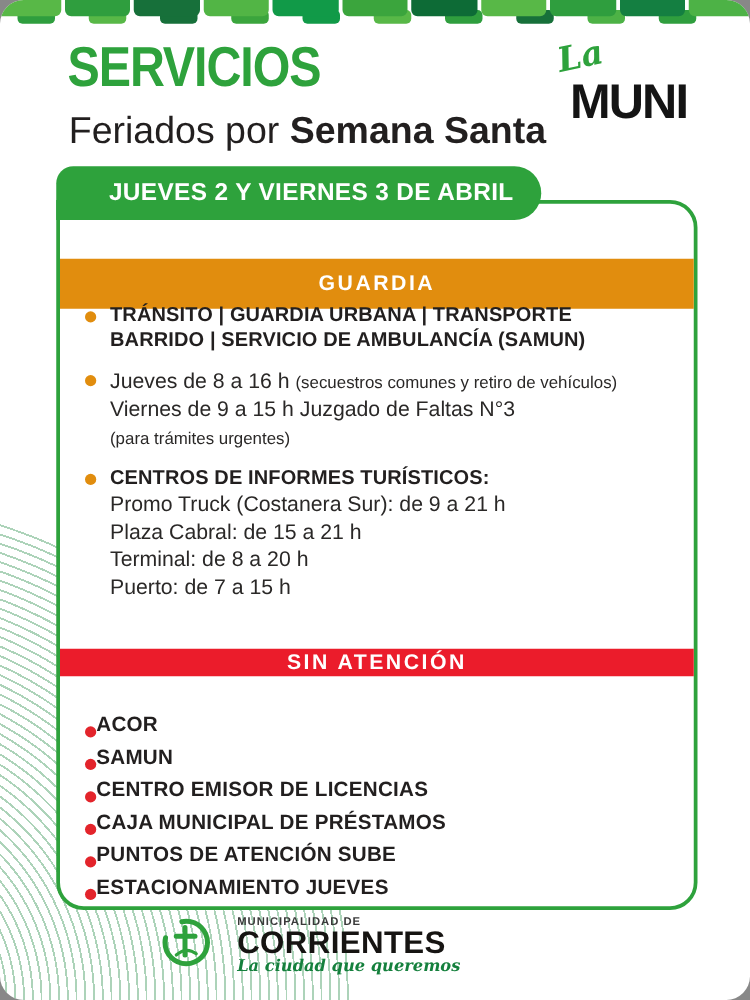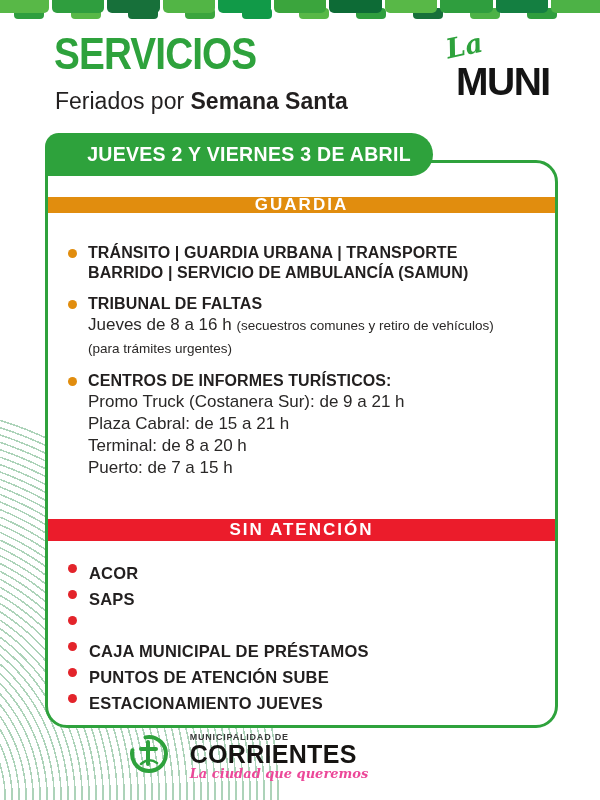--- a/index.html
+++ b/index.html
@@ -5,21 +5,21 @@
   :root{
     --green:#2ea23c;
     --orange:#e18d0e;
     --red:#eb1c2b;
     --dark:#221f1f;
   }
   *{margin:0;padding:0;box-sizing:border-box;}
   body{background:#888;font-family:"Liberation Sans",sans-serif;}
   .page{
     position:relative;width:600px;height:800px;margin:0 auto;
-    background:#ffffff;overflow:hidden;
+    background:#ffffff;overflow:hidden;border-radius:19px;
   }
   
   .waves{
     position:absolute;left:-520px;top:400px;width:800px;height:800px;
     border-radius:50%;z-index:1;
     background:repeating-radial-gradient(circle,
       rgba(58,150,88,0) 0 5.5px,
       rgba(58,150,88,.42) 5.5px 7px);
   }
   
@@ -27,21 +27,21 @@
   .tb-row1{position:absolute;left:-4px;right:-4px;top:0;display:flex;gap:3px;z-index:2;}
   .tb-row1 .tb1{flex:1;height:13px;border-radius:0 0 5px 5px;}
   .tb2{position:absolute;top:8px;width:30px;height:11px;border-radius:4px;z-index:1;}
   
   .title{
     position:absolute;left:54px;top:28px;color:var(--green);
     font-size:45px;font-weight:bold;letter-spacing:-1px;
     transform:scaleX(.86);transform-origin:left top;white-space:nowrap;z-index:2;
   }
   .subtitle{
-    position:absolute;left:55px;top:88px;font-size:23px;color:var(--dark);
+    position:absolute;left:55px;top:88px;font-size:30px;color:var(--dark);
     white-space:nowrap;z-index:2;
   }
   .subtitle strong{font-weight:bold;}
   .brand{position:absolute;left:440px;top:36px;width:125px;height:72px;z-index:2;}
   .brand .la{
     position:absolute;left:6px;top:-6px;color:var(--green);
     font-family:"DejaVu Serif",serif;font-style:italic;font-weight:bold;
     font-size:27px;transform:rotate(-12deg);
   }
   .brand .muni{
@@ -58,48 +58,48 @@
   
   .card{
     position:absolute;left:45px;top:160px;width:513px;height:568px;
     background:#fff;border:3px solid var(--green);
     border-radius:0 22px 22px 22px;z-index:3;
   }
   .bar{
     position:absolute;left:0;right:0;display:flex;align-items:center;justify-content:center;
     color:#fff;font-weight:bold;font-size:17px;letter-spacing:2px;white-space:nowrap;
   }
-  .bar-guardia{top:34px;height:16px;background:var(--orange);}
+  .bar-guardia{top:44px;height:40px;background:var(--orange);}
   .bar-sin{top:356px;height:22px;background:var(--red);}
   
   .g-list{position:absolute;top:80px;left:20px;right:12px;list-style:none;}
   .g-item{display:flex;gap:11px;margin-bottom:11px;}
   .bullet{width:9px;height:9px;border-radius:50%;margin-top:6px;flex:none;}
   .bullet.orange{background:var(--orange);}
   .bullet.red{background:#e3242b;}
   .g-title{font-weight:bold;font-size:16px;line-height:20px;color:var(--dark);letter-spacing:.1px;}
   .g-line{font-size:17px;line-height:22px;color:#2a2827;}
   .g-line .small{font-size:13.5px;margin-top:12px;}
   
   .s-list{position:absolute;top:401px;left:20px;right:12px;list-style:none;}
-  .s-item{display:flex;gap:12px;align-items:flex-start;height:26px;}
+  .s-item{display:flex;gap:0;align-items:flex-end;height:26px;}
   .s-item .bullet{margin-top:0;}
   .s-label{font-weight:bold;font-size:16.5px;color:var(--dark);letter-spacing:.2px;}
   
   .footer{
     position:absolute;left:0;top:730px;width:496px;z-index:2;
     display:flex;justify-content:center;align-items:flex-start;gap:20px;
   }
   .emblem{width:42px;height:48px;}
   .f-text{display:flex;flex-direction:column;}
   .f-small{font-size:9px;letter-spacing:.8px;color:#3a3a3a;font-weight:bold;margin-top:2px;}
   .f-name{font-size:25px;font-weight:bold;color:#161412;letter-spacing:.3px;line-height:25px;}
   .f-tagline{
     font-family:"DejaVu Serif",serif;font-style:italic;font-weight:bold;
-    color:#ec4899;font-size:13px;margin-top:-1px;
+    color:#15803d;font-size:13px;margin-top:-1px;
   }
 </style>
 </head>
 <body>
 
 <div class="page">
 
   <div class="waves"></div>
 
   <div class="topbar">
@@ -150,22 +150,22 @@
         <li class="g-item">
           <span class="bullet orange"></span>
           <div class="g-body">
             <div class="g-title">TRÁNSITO | GUARDIA URBANA | TRANSPORTE</div>
             <div class="g-title">BARRIDO  | SERVICIO DE AMBULANCÍA (SAMUN)</div>
           </div>
         </li>
         <li class="g-item">
           <span class="bullet orange"></span>
           <div class="g-body">
-            <div class="g-title">TRIBUNAL DE FALTAS</div>
             <div class="g-line"><span>Jueves de 8 a 16 h </span><span class="small">(secuestros comunes y retiro de vehículos)</span></div>
+            <div class="g-line"><span>Viernes de 9 a 15 h Juzgado de Faltas N°3</span></div>
             <div class="g-line"><span class="small">(para trámites urgentes)</span></div>
           </div>
         </li>
         <li class="g-item">
           <span class="bullet orange"></span>
           <div class="g-body">
             <div class="g-title">CENTROS DE INFORMES TURÍSTICOS:</div>
             <div class="g-line"><span>Promo Truck (Costanera Sur): de 9 a 21 h</span></div>
             <div class="g-line"><span>Plaza Cabral: de 15 a 21 h</span></div>
             <div class="g-line"><span>Terminal: de 8 a 20 h</span></div>
@@ -177,24 +177,25 @@
     <div class="bar bar-sin">
       <span>SIN ATENCIÓN</span>
     </div>
     <ul class="s-list" id="sin-list">
         <li class="s-item">
           <span class="bullet red"></span>
           <span class="s-label">ACOR</span>
         </li>
         <li class="s-item">
           <span class="bullet red"></span>
-          <span class="s-label">SAPS</span>
-        </li>
-        <li class="s-item">
-          <span class="bullet red"></span>
+          <span class="s-label">SAMUN</span>
+        </li>
+        <li class="s-item">
+          <span class="bullet red"></span>
+          <span class="s-label">CENTRO EMISOR DE LICENCIAS</span>
         </li>
         <li class="s-item">
           <span class="bullet red"></span>
           <span class="s-label">CAJA MUNICIPAL DE PRÉSTAMOS</span>
         </li>
         <li class="s-item">
           <span class="bullet red"></span>
           <span class="s-label">PUNTOS DE ATENCIÓN SUBE</span>
         </li>
         <li class="s-item">

